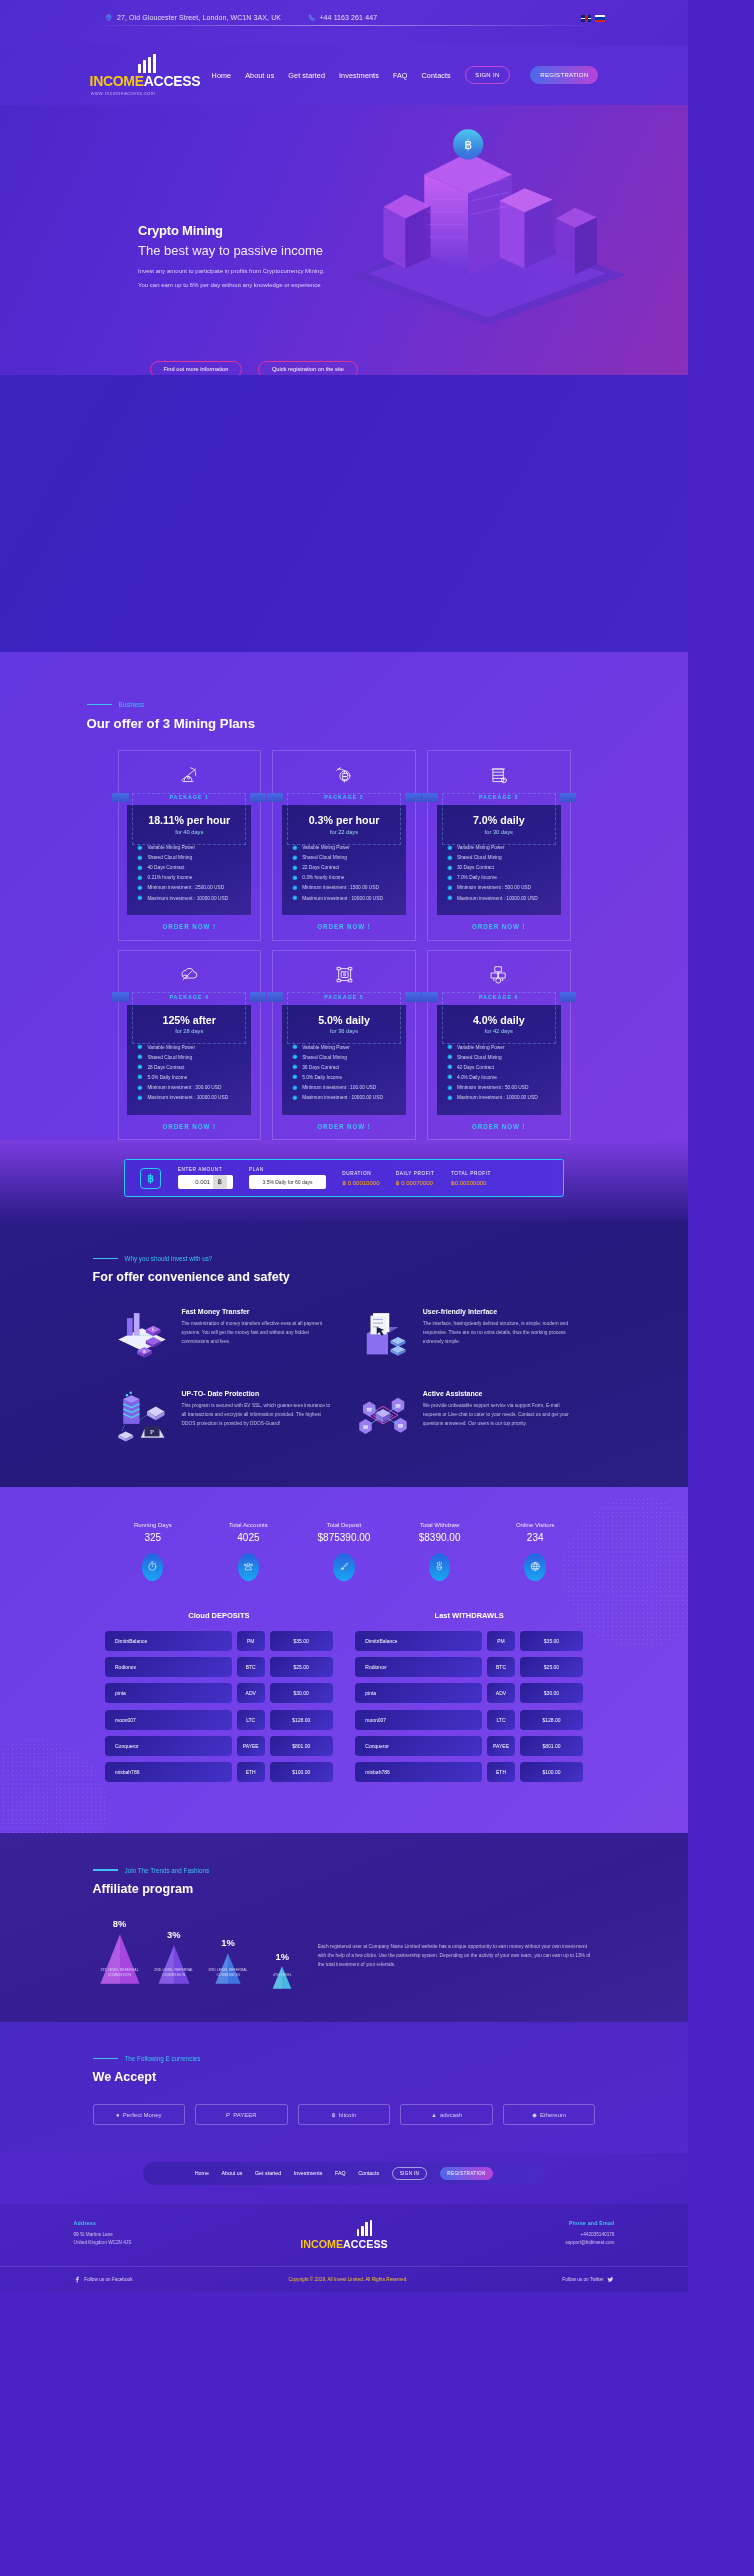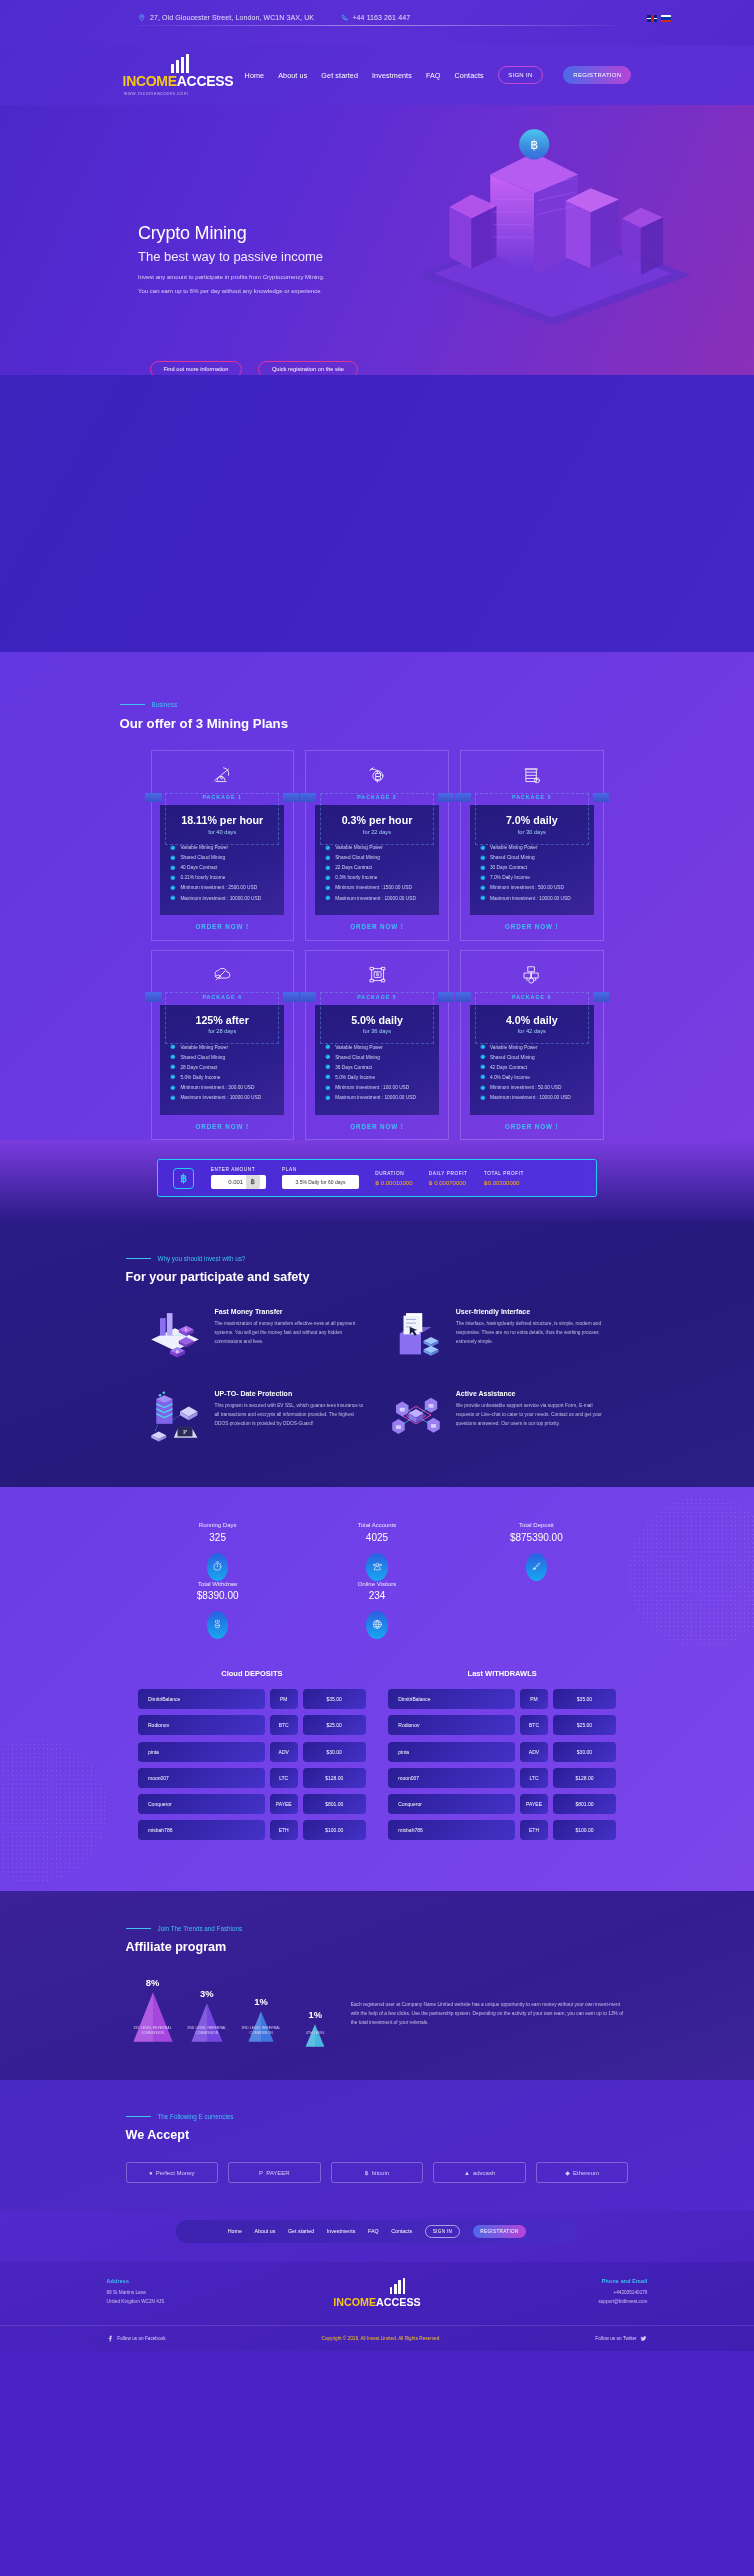--- a/index.html
+++ b/index.html
@@ -1,21 +1,21 @@
 <!DOCTYPE html>
 <html style="font-size:10px"><head>
 <meta charset="utf-8">
 <style>
   * { margin:0; padding:0; box-sizing:border-box; }
   body {
     width:754px; height:2576px; overflow:hidden;
     font-family:"Liberation Sans", sans-serif;
     background:#4a23c4; color:#fff;
   }
-  .wrap { width:754px; position:relative; }
+  .wrap { width:688px; position:relative; }
 
   
   .topbar { height:45px; background:linear-gradient(135deg,#4f2bd0 0%,#5b2fd6 50%,#5429cc 100%); position:relative; }
   .topbar-inner { width:478px; margin:0 auto; display:flex; align-items:center; gap:26.4px; padding-top:14px; }
   .tb-item { display:flex; align-items:center; gap:4.4px; font-size:7px; color:#e6dffb; letter-spacing:0.1px; white-space:nowrap;}
   .tb-icon { width:7.5px; height:7.5px; color:#49c5f5; flex:0 0 auto;}
   .flags { position:absolute; right:83px; top:15px; display:flex; gap:3.8px; }
   .flag { width:10px; height:7px; border-radius:0.6px; position:relative; overflow:hidden; }
   .flag-uk { background:#00247d; }
   .flag-uk:before{content:"";position:absolute;left:0;top:2.5px;width:100%;height:1.9px;background:#fff;}
@@ -37,21 +37,21 @@
   .logo-url { font-size:5px; color:#bda8ee; letter-spacing:0.5px; margin-top:1.3px; margin-left:1.3px; }
   .menu { display:flex; align-items:center; gap:14px; }
   .menu a { color:#fff; text-decoration:none; font-size:7.2px; letter-spacing:0.1px; }
   .btn-signin { border:0.6px solid #c04ad6; border-radius:11.3px; padding:5px 9.4px; font-size:6px; letter-spacing:0.3px; color:#fff; }
   .btn-reg { background:linear-gradient(90deg,#4b6ae8,#b743d8); border-radius:11.3px; padding:5.7px 10px; font-size:6px; letter-spacing:0.3px; color:#fff; margin-left:6.3px; }
 
   
   .hero { height:270px; position:relative; overflow:hidden;
           background:linear-gradient(115deg,#4b27c9 0%,#5a2cd4 35%,#6a2fd0 60%,#8a2fb8 100%); }
   .hero-text { position:absolute; left:138px; top:118px; width:327px; }
-  .hero h1 { font-size:18px; font-weight:normal; letter-spacing:-0.2px; }
+  .hero h1 { font-size:13px; font-weight:bold; letter-spacing:-0.2px; }
   .hero h2 { font-size:13px; font-weight:400; margin-top:5px; color:#f1ecff; }
   .hero p { font-size:6px; color:#ded4f8; margin-top:10px; line-height:1.2; }
   .hero p + p { margin-top:7px; }
   .hero-btns { position:absolute; left:150px; top:256px; display:flex; gap:16.3px; }
   .hero-btn { border:0.6px solid #e0359a; border-radius:10px; padding:4.4px 12.6px; font-size:5.7px; color:#fff; white-space:nowrap; }
   .iso-city { position:absolute; right:25px; top:12.6px; width:352px; height:251px; }
 
   
   .about { height:277px; background:linear-gradient(120deg,#3b23bb 0%,#3e22c2 45%,#4426c6 100%); position:relative; overflow:hidden; }
   .sec-eyebrow { display:flex; align-items:center; gap:7px; font-size:6.3px; color:#3fc2f2; }
@@ -98,21 +98,21 @@
   .feat { display:flex; gap:10px; }
   .feat-ill { width:60px; height:54px; flex:0 0 auto; position:relative; }
   .feat h4 { font-size:7px; font-weight:bold; margin-bottom:4.4px; }
   .feat p { font-size:4.8px; line-height:1.85; color:#c3bde4; }
 
   
   .stats-zone { background:linear-gradient(135deg,#6a3ce4 0%,#7140e8 40%,#7b45ea 100%); padding:35px 0 44px; position:relative; overflow:hidden; }
   .blob { position:absolute; border-radius:50%; background-image:radial-gradient(rgba(255,255,255,.22) 0.6px, transparent 0.6px); background-size:4.4px 4.4px; }
   .blob1 { width:151px; height:151px; right:-25px; top:10px; }
   .blob2 { width:145px; height:145px; left:-38px; top:251px; }
-  .stats { width:478px; margin:0 auto; display:grid; grid-template-columns:repeat(3,1fr); text-align:center; position:relative; }
+  .stats { width:478px; margin:0 auto; display:grid; grid-template-columns:repeat(5,1fr); text-align:center; position:relative; }
   .stat .k { font-size:6px; color:#efe9ff; }
   .stat .v { font-size:10px; margin-top:3.1px; }
   .stat .ic { width:21.4px; height:28px; margin:10px auto 0; border-radius:50%; background:linear-gradient(180deg,#2a5fe0,#18a8f0); display:flex; align-items:center; justify-content:center; }
   .stat .ic svg { width:10.7px; height:10.7px; stroke:#fff; fill:none; stroke-width:1.3; }
   .txn-wrap { width:478px; margin:30px auto 0; display:grid; grid-template-columns:1fr 1fr; gap:22.6px; position:relative; }
   .txn h4 { text-align:center; font-size:7.5px; margin-bottom:11.3px; }
   .trow { display:flex; gap:5px; margin-bottom:6.3px; align-items:stretch; }
   .tc { background:linear-gradient(135deg,#2b1d96,#4431c8); border-radius:3.8px; height:20px; display:flex; align-items:center; font-size:5px; }
   .tc-name { flex:1 1 auto; padding-left:10px; }
   .tc-cur { width:28px; justify-content:center; font-size:5px; }
@@ -700,21 +700,21 @@
       </div>
     </div>
   </div>
 
   <div class="features">
     <div class="feat-head">
       <div class="sec-eyebrow">
         <span class="bar"></span>
         <span>Why you should invest with us?</span>
       </div>
-      <h3>For your participate and safety</h3>
+      <h3>For offer convenience and safety</h3>
     </div>
     <div class="feat-grid" id="feat-grid">
         <div class="feat">
           <div class="feat-ill"><svg viewBox="0 0 96 86" width="60" height="54">
               <g>
                 <polygon points="48,68 10,50 48,32 86,50" fill="#eef0fb"></polygon>
                 <rect x="24" y="16" width="9" height="28" fill="#8a6ff0"></rect>
                 <rect x="35" y="8" width="9" height="36" fill="#b9a6ff"></rect>
                 <g>
                   <polygon points="66,28 78,34 66,40 54,34" fill="#b06ff0"></polygon>

